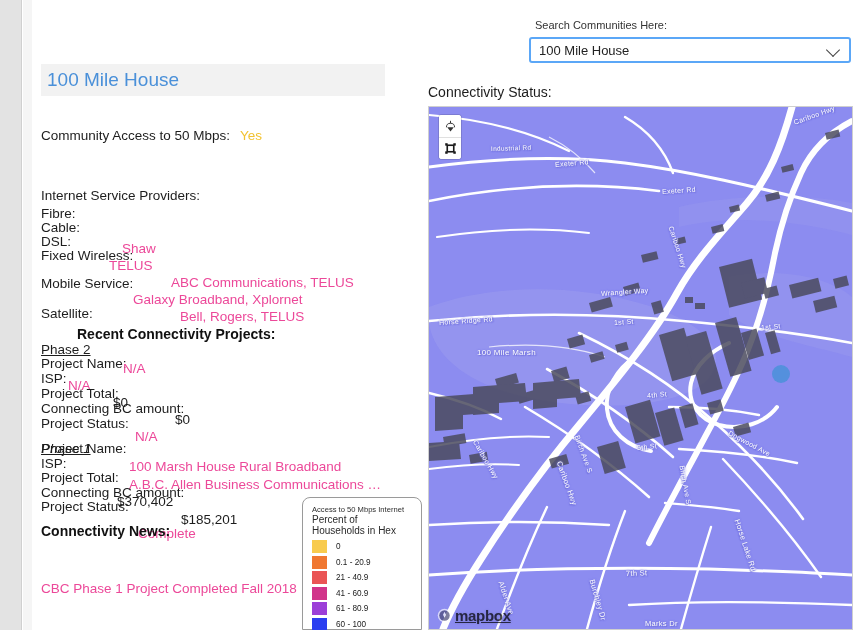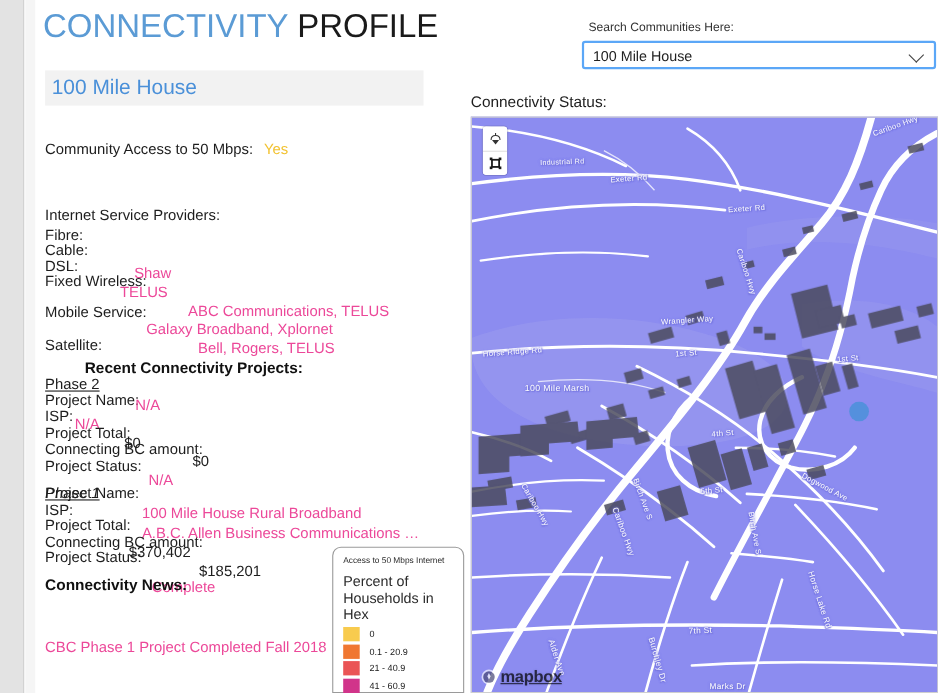--- a/index.html
+++ b/index.html
@@ -132,40 +132,37 @@
   .legend {
     position: absolute; left: 302px; top: 497px;
     width: 120px; height: 133px;
     background: #fff;
     border: 1px solid #9a9a9a;
     border-radius: 8px 8px 0 0;
     padding: 7px 8px 0 9px;
     z-index: 5;
   }
   .legend-t1 { font-size: 7.6px; color: #2b2b2b; }
-  .legend-t2 { font-size: 13px; color: #2b2b2b; margin-bottom: 3px; margin-top: 7px;}
+  .legend-t2 { font-size: 10px; color: #2b2b2b; margin-bottom: 3px;}
   .legend-row {
     display: flex; align-items: center; height: 15.5px;
   }
   .legend-sw {
     width: 15px; height: 13px; margin-right: 9px; flex: none;
   }
   .legend-lab { font-size: 8.2px; color: #1a1a1a; }
 </style>
 </head>
 <body>
 
 <div id="page">
 
   <div class="gutter"></div>
   <div class="gutter2"></div>
 
-  <div class="title">
-    <span class="accent">CONNECTIVITY</span><span> PROFILE</span>
-  </div>
 
   <div class="community-box">
     <span>100 Mile House</span>
   </div>
 
   <div class="search-label">Search Communities Here:</div>
   <div class="search-select">
     <span class="val">100 Mile House</span>
     <span class="chev"></span>
   </div>
@@ -192,21 +189,21 @@
       <div class="txt lbl" style="left: 41px; top: 371px;">ISP:</div>
       <div class="txt val-g" style="left: 68px; top: 378px;">N/A</div>
       <div class="txt lbl" style="left: 41px; top: 386px;">Project Total:</div>
       <div class="txt val-d" style="left: 113px; top: 395px;">$0</div>
       <div class="txt lbl" style="left: 41px; top: 401px;">Connecting BC amount:</div>
       <div class="txt val-d" style="left: 175px; top: 412px;">$0</div>
       <div class="txt lbl" style="left: 41px; top: 416px;">Project Status:</div>
       <div class="txt val-g" style="left: 135px; top: 429px;">N/A</div>
       <div class="txt lblu" style="left: 41px; top: 441px; font-style: italic;">Phase 1</div>
       <div class="txt lbl" style="left: 41px; top: 441px;">Project Name:</div>
-      <div class="txt val-g" style="left: 129px; top: 459px;">100 Mile House Rural Broadband</div>
+      <div class="txt val-g" style="left: 129px; top: 459px;">100 Marsh House Rural Broadband</div>
       <div class="txt lbl" style="left: 41px; top: 455.5px;">ISP:</div>
       <div class="txt val-g" style="left: 129px; top: 476.5px;">A.B.C. Allen Business Communications …</div>
       <div class="txt lbl" style="left: 41px; top: 470px;">Project Total:</div>
       <div class="txt val-d" style="left: 117px; top: 494px;">$370,402</div>
       <div class="txt lbl" style="left: 41px; top: 484.5px;">Connecting BC amount:</div>
       <div class="txt val-d" style="left: 181px; top: 511.5px;">$185,201</div>
       <div class="txt lbl" style="left: 41px; top: 499px;">Project Status:</div>
       <div class="txt val-g" style="left: 138px; top: 526px;">Complete</div>
       <div class="txt lblb" style="left: 41px; top: 523px;">Connectivity News:</div>
       <div class="txt val-g" style="left: 41px; top: 581px;">CBC Phase 1 Project Completed Fall 2018</div>

